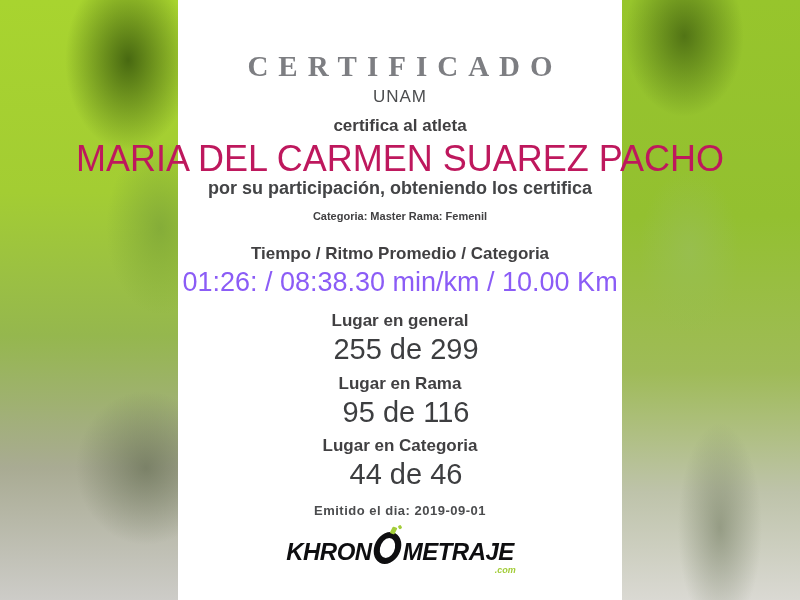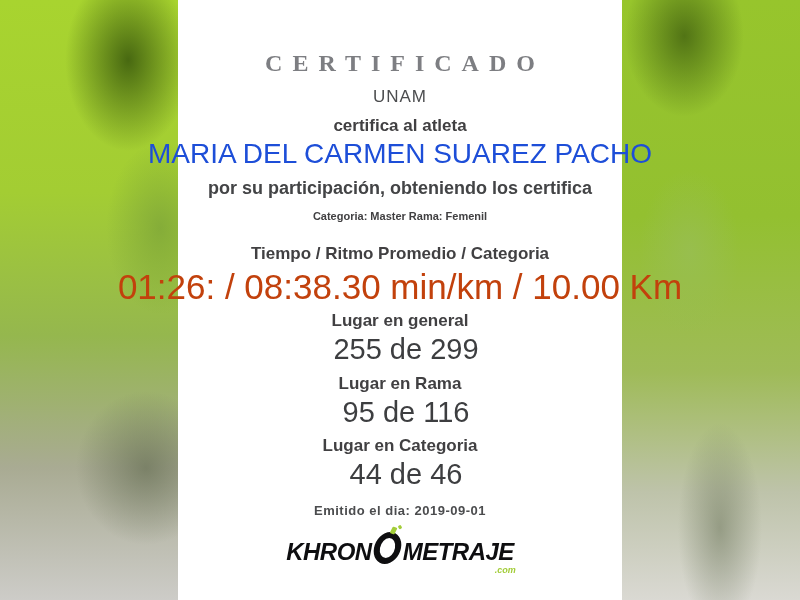--- a/index.html
+++ b/index.html
@@ -22,29 +22,29 @@
     left:622px;
     background:
       radial-gradient(85px 115px ellipse at 35% 6%, rgba(55,85,12,0.72), rgba(55,85,12,0) 70%),
       radial-gradient(70px 115px ellipse at 38% 42%, rgba(152,190,82,0.82), rgba(152,190,82,0) 72%),
       radial-gradient(60px 150px ellipse at 55% 88%, rgba(100,110,82,0.5), rgba(100,110,82,0) 70%),
       linear-gradient(180deg,#97c52c 0%,#93c030 36%,#9fbb58 62%,#bec3aa 82%,#dad9d3 100%);
   }
   
   .content{position:absolute;inset:0;z-index:2;}
   .line{position:absolute;left:0;right:0;text-align:center;white-space:nowrap;}
-  .title{top:50px;font-family:"Liberation Serif",serif;font-weight:700;font-size:24px;
+  .title{top:50px;font-family:"Liberation Serif",serif;font-weight:700;font-size:29px;
          letter-spacing:10px;text-indent:10px;color:#7d7e82;}
   .org{top:87px;font-size:17px;font-weight:400;letter-spacing:1px;color:#4c4d4f;}
   .certifies{top:116px;font-size:17px;font-weight:700;color:#414042;}
-  .name{top:138px;font-size:28px;font-weight:400;color:#1d4ed8;}
+  .name{top:138px;font-size:36px;font-weight:400;color:#be185d;}
   .participation{top:178px;font-size:18px;font-weight:700;color:#434446;}
   .category{top:210px;font-size:11px;font-weight:700;color:#414042;}
   .results-header{top:244px;font-size:17px;font-weight:700;color:#414042;}
-  .results-value{top:267px;font-size:35px;font-weight:400;color:#c2410c;}
+  .results-value{top:267px;font-size:27px;font-weight:400;color:#8b5cf6;}
   .place-label{font-size:17px;font-weight:700;color:#414042;}
   .place-value{font-size:29px;font-weight:400;color:#3d3e40;padding-left:12px;}
   .pl0{top:311px;} .pv0{top:333px;}
   .pl1{top:374px;} .pv1{top:396px;}
   .pl2{top:436px;} .pv2{top:458px;}
   .issued{top:503px;font-size:13px;font-weight:700;color:#4b4c4e;letter-spacing:0.5px;}
   
   .logo-row{top:532px;}
   .brand{position:relative;display:inline-block;
          font-style:italic;font-weight:700;font-size:24px;letter-spacing:-0.5px;color:#0e0e10;}

